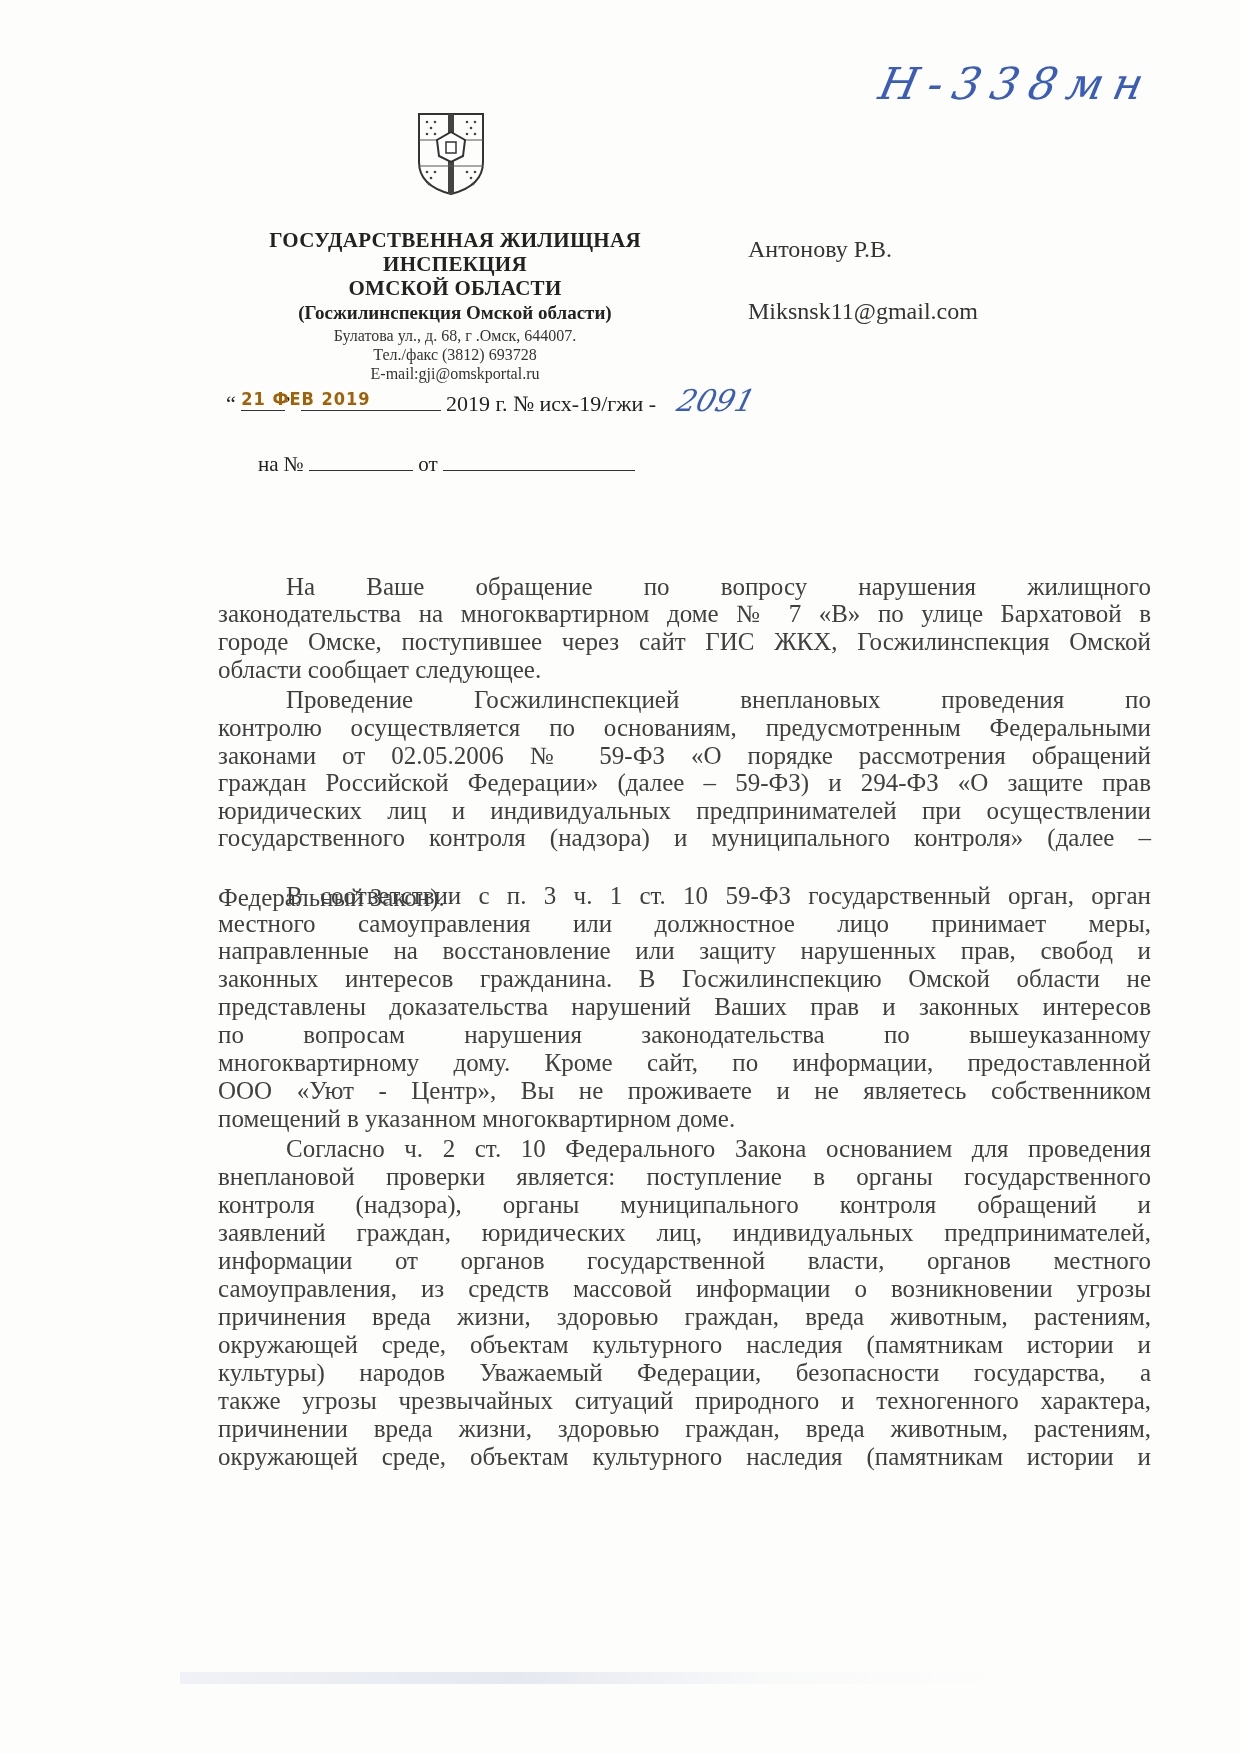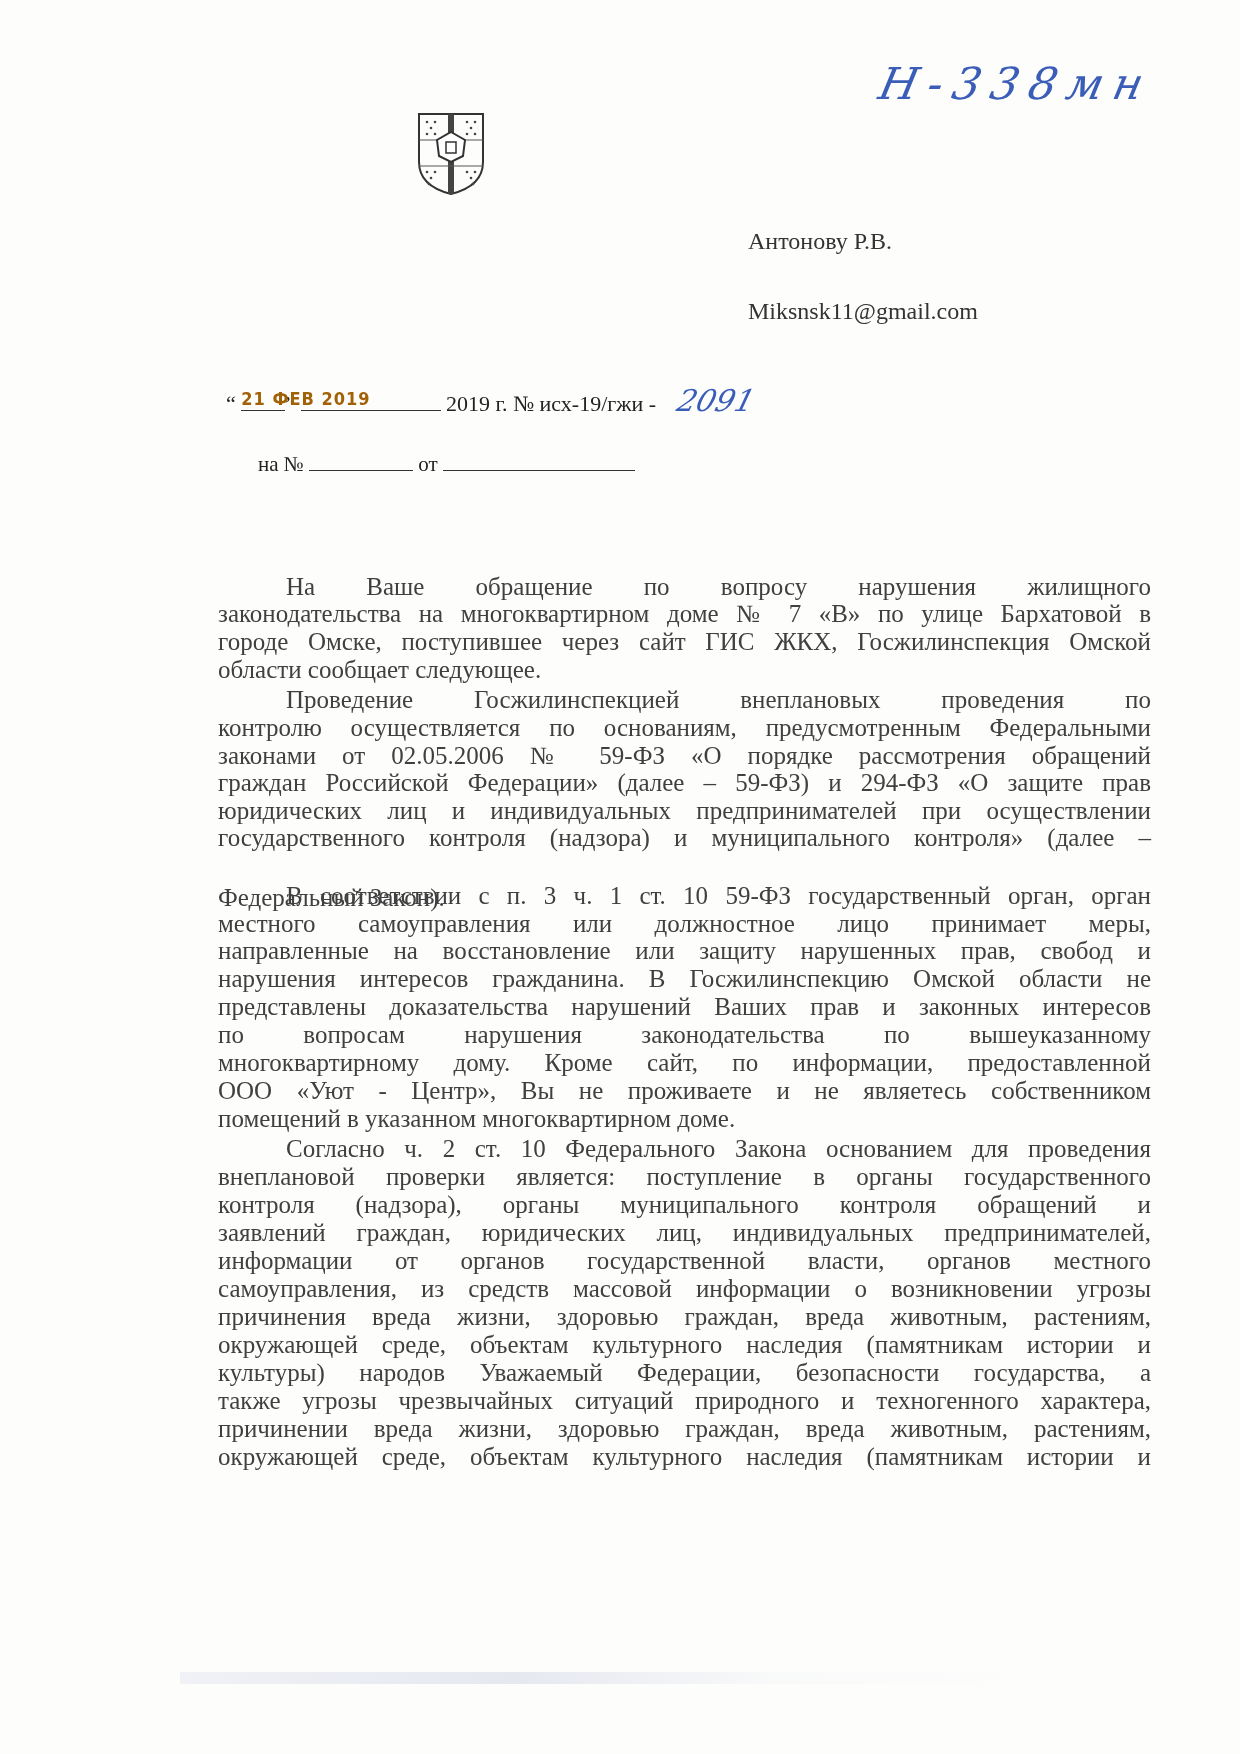--- a/index.html
+++ b/index.html
@@ -68,22 +68,31 @@
         <circle cx="20" cy="62" r="1.3"></circle>
         <circle cx="16" cy="68" r="1.3"></circle>
         <circle cx="14" cy="74" r="1.3"></circle>
       <circle cx="52" cy="62" r="1.3"></circle>
         <circle cx="60" cy="62" r="1.3"></circle>
         <circle cx="56" cy="68" r="1.3"></circle>
         <circle cx="58" cy="74" r="1.3"></circle>
     </g>
   </svg>
 
-
-  <div class="recipient" style="top:228px;">Антонову Р.В.</div>
+  <div class="org-block">
+    <div class="org-name">ГОСУДАРСТВЕННАЯ ЖИЛИЩНАЯ</div>
+    <div class="org-name">ИНСПЕКЦИЯ</div>
+    <div class="org-name">ОМСКОЙ ОБЛАСТИ</div>
+    <div class="org-short">(Госжилинспекция Омской области)</div>
+    <div class="org-contact">Булатова ул., д. 68, г .Омск, 644007.</div>
+    <div class="org-contact">Тел./факс (3812) 693728</div>
+    <div class="org-contact">E-mail:gji@omskportal.ru</div>
+  </div>
+
+  <div class="recipient" style="top:236px;">Антонову Р.В.</div>
   <div class="recipient" style="top:298px;">Miksnsk11@gmail.com</div>
 
   <div class="outgoing-line">
     <span>“</span>
     <span class="blank" style="width:44px;">
       <span class="stamp-date">21 ФЕВ 2019</span>
     </span><span>”</span>
     <span class="blank" style="width:140px;"></span>
     <span>2019 г. № исх-19/гжи -</span>
     <span class="handwritten-num">2091</span>
@@ -134,21 +143,21 @@
       <div class="body-line indent" style="top: 881px;">
         <span class="inner">В соответствии с п. 3 ч. 1 ст. 10 59-ФЗ государственный орган, орган</span>
       </div>
       <div class="body-line" style="top: 909px;">
         <span class="inner">местного самоуправления или должностное лицо принимает меры,</span>
       </div>
       <div class="body-line" style="top: 936px;">
         <span class="inner">направленные на восстановление или защиту нарушенных прав, свобод и</span>
       </div>
       <div class="body-line" style="top: 964px;">
-        <span class="inner">нарушения интересов гражданина. В Госжилинспекцию Омской области не</span>
+        <span class="inner">законных интересов гражданина. В Госжилинспекцию Омской области не</span>
       </div>
       <div class="body-line" style="top: 992px;">
         <span class="inner">представлены доказательства нарушений Ваших прав и законных интересов</span>
       </div>
       <div class="body-line" style="top: 1020px;">
         <span class="inner">по вопросам нарушения законодательства по вышеуказанному</span>
       </div>
       <div class="body-line" style="top: 1048px;">
         <span class="inner">многоквартирному дому. Кроме сайт, по информации, предоставленной</span>
       </div>

